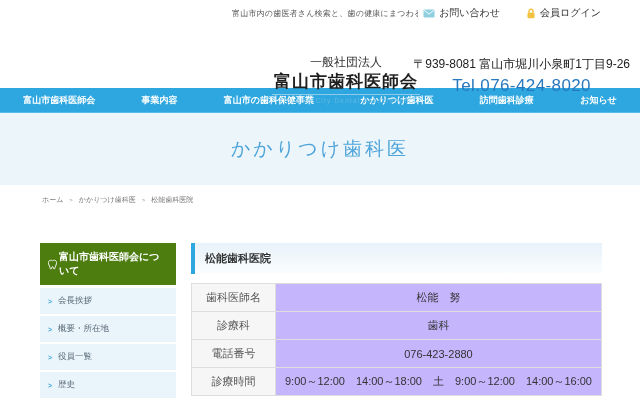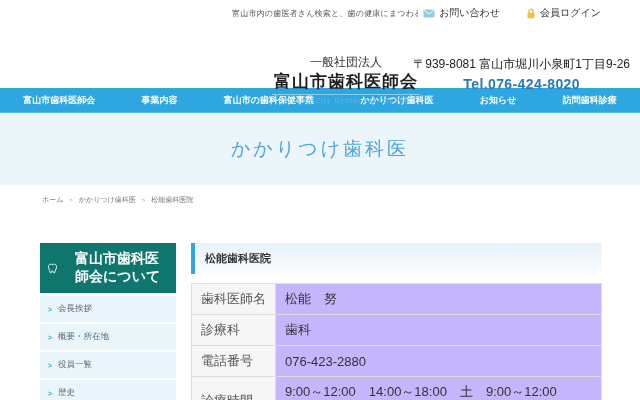--- a/index.html
+++ b/index.html
@@ -17,21 +17,21 @@
   
   .header { position:relative; height:63px; background:#fff; }
   .logo { position:absolute; left:270px; top:29px; width:152px; text-align:center; cursor:pointer; }
   .org-type { font-size:12px; color:#333; }
   .site-title { font-family:"Liberation Serif","DejaVu Serif",serif; font-size:17px; font-weight:bold;
     color:#1f1f1f; letter-spacing:1px; line-height:1.25; white-space:nowrap; }
   .logo-divider { border:none; border-top:1px solid #8ecbe8; margin:2px 2px 2px; }
   .site-subtitle { font-size:6.5px; color:#62b8e0; letter-spacing:1.2px; white-space:nowrap; }
   .header-right { position:absolute; right:10px; top:31px; text-align:center; }
   .postal { font-size:12px; color:#222; }
-  .tel { font-size:14px; font-weight:bold; color:#2878be; margin-top:3px; letter-spacing:0.4px; }
+  .tel { font-size:17px; font-weight:normal; color:#2878be; margin-top:3px; letter-spacing:0.4px; }
 
   
   .nav { height:25px; background:#2ea7e0; display:flex; align-items:stretch;
     justify-content:space-around; border-bottom:1px solid #55bbe9; }
   .nav-item { display:flex; align-items:center; padding:0 6px; color:#fff;
     font-size:9px; font-weight:bold; cursor:pointer; white-space:nowrap; }
 
   
   .banner { height:72px; background:#ebf5fa; display:flex; align-items:center; justify-content:center; }
   .banner-title { font-size:19px; color:#4ea4da; letter-spacing:3px; font-weight:normal; }
@@ -40,35 +40,35 @@
   .breadcrumb { display:flex; align-items:center; gap:6px; padding:10px 0 0 42px;
     font-size:7px; color:#777; }
   .crumb { cursor:pointer; }
   .crumb-sep { color:#999; font-size:6px; }
 
   
   .content { display:flex; gap:15px; margin:38px 38px 0 40px; align-items:flex-start; }
 
   
   .sidebar { width:136px; flex-shrink:0; }
-  .sidebar-header { background:#0f766e; color:#fff; font-size:14px; font-weight:bold;
-    display:flex; align-items:center; gap:17px; padding:7px 7px; cursor:pointer; }
+  .sidebar-header { background:#4d7c0f; color:#fff; font-size:10px; font-weight:bold;
+    display:flex; align-items:center; gap:1px; padding:7px 7px; cursor:pointer; }
   .sidebar-nav { margin-top:3px; }
   .sidebar-item { background:#e9f4fb; font-size:8.5px; color:#5a6a77; display:flex;
     align-items:center; gap:6px; padding:7px 8px; border-bottom:2px solid #fff; cursor:pointer; }
   .sidebar-arrow { color:#3fa6dc; font-size:7px; font-weight:bold; }
 
   
   .main { flex:1; }
   .clinic-title { background:linear-gradient(180deg,#e7f2f9 0%,#fbfdfe 100%);
     border-left:4px solid #2ea7e0; font-size:11px; font-weight:bold; color:#333;
     padding:8px 10px; }
   .info-table { width:100%; border-collapse:collapse; margin-top:9px; }
-  .info-table th, .info-table td { border:1px solid #ddd; font-size:13px;
-    padding:6px 9px; text-align:left; vertical-align:middle; }
+  .info-table th, .info-table td { border:1px solid #ddd; font-size:11px;
+    padding:6px 9px; text-align:center; vertical-align:middle; }
   .info-table th { background:#f6f6f6; color:#555; width:84px; font-weight:normal; }
   .info-table td { color:#333; background:#c4b5fd; }
 
   .icon { display:inline-flex; align-items:center; }
 </style>
 </head>
 <body>
 
 <div class="page">
 
@@ -107,22 +107,22 @@
       <div class="postal">〒939-8081 富山市堀川小泉町1丁目9-26</div>
       <div class="tel">Tel.076-424-8020</div>
     </div>
   </div>
 
   <nav class="nav">
     <div class="nav-item">富山市歯科医師会</div>
     <div class="nav-item">事業内容</div>
     <div class="nav-item">富山市の歯科保健事業</div>
     <div class="nav-item">かかりつけ歯科医</div>
+    <div class="nav-item">訪問歯科診療</div>
     <div class="nav-item">お知らせ</div>
-    <div class="nav-item">訪問歯科診療</div>
   </nav>
 
   <div class="banner">
     <h1 class="banner-title">かかりつけ歯科医</h1>
   </div>
 
   <div class="breadcrumb">
     <span class="crumb">ホーム</span>
     <span class="crumb-sep">&gt;</span>
     <span class="crumb">かかりつけ歯科医</span>

